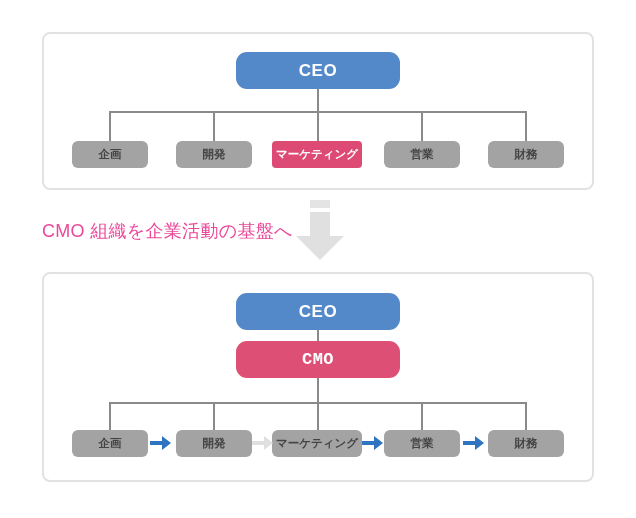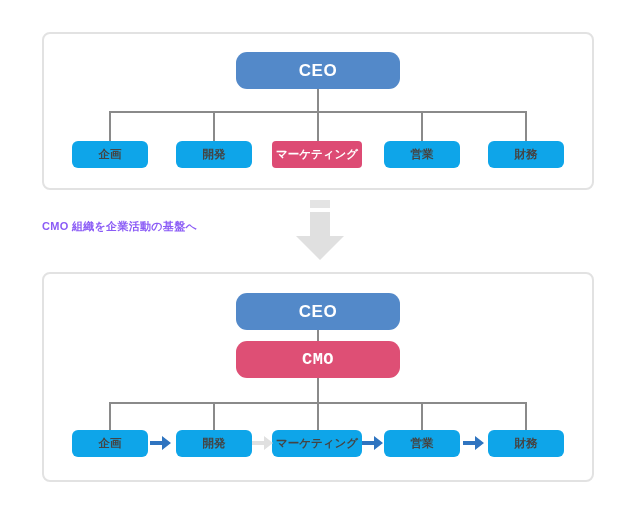--- a/index.html
+++ b/index.html
@@ -52,44 +52,44 @@
   .exec.blue { background: #5389c9; }
   .exec.pink { background: #de4f75; font-family: Liberation Mono, monospace; }
 
   
   .dept {
     border-radius: 6px;
     height: 27px;
     font-size: 11.5px;
     font-weight: bold;
     color: #444444;
-    background: #0ea5e9;
+    background: #a3a3a3;
   }
   .dept.accent {
     background: #dd4b74;
     color: #ffffff;
     border-radius: 4px;
   }
 
   
   .line {
     position: absolute;
     background: #8a8a8a;
   }
   .vline { width: 2px; }
   .hline { height: 2px; }
 
   
   #transition-caption {
     position: absolute;
     left: 42px;
     top: 219px;
-    font-size: 11px;
-    font-weight: bold;
-    color: #8b5cf6;
+    font-size: 18px;
+    font-weight: normal;
+    color: #ec4899;
     letter-spacing: .3px;
     white-space: nowrap;
   }
   #down-arrow {
     position: absolute;
     left: 292px;
     top: 200px;
     width: 56px;
     height: 62px;
   }

